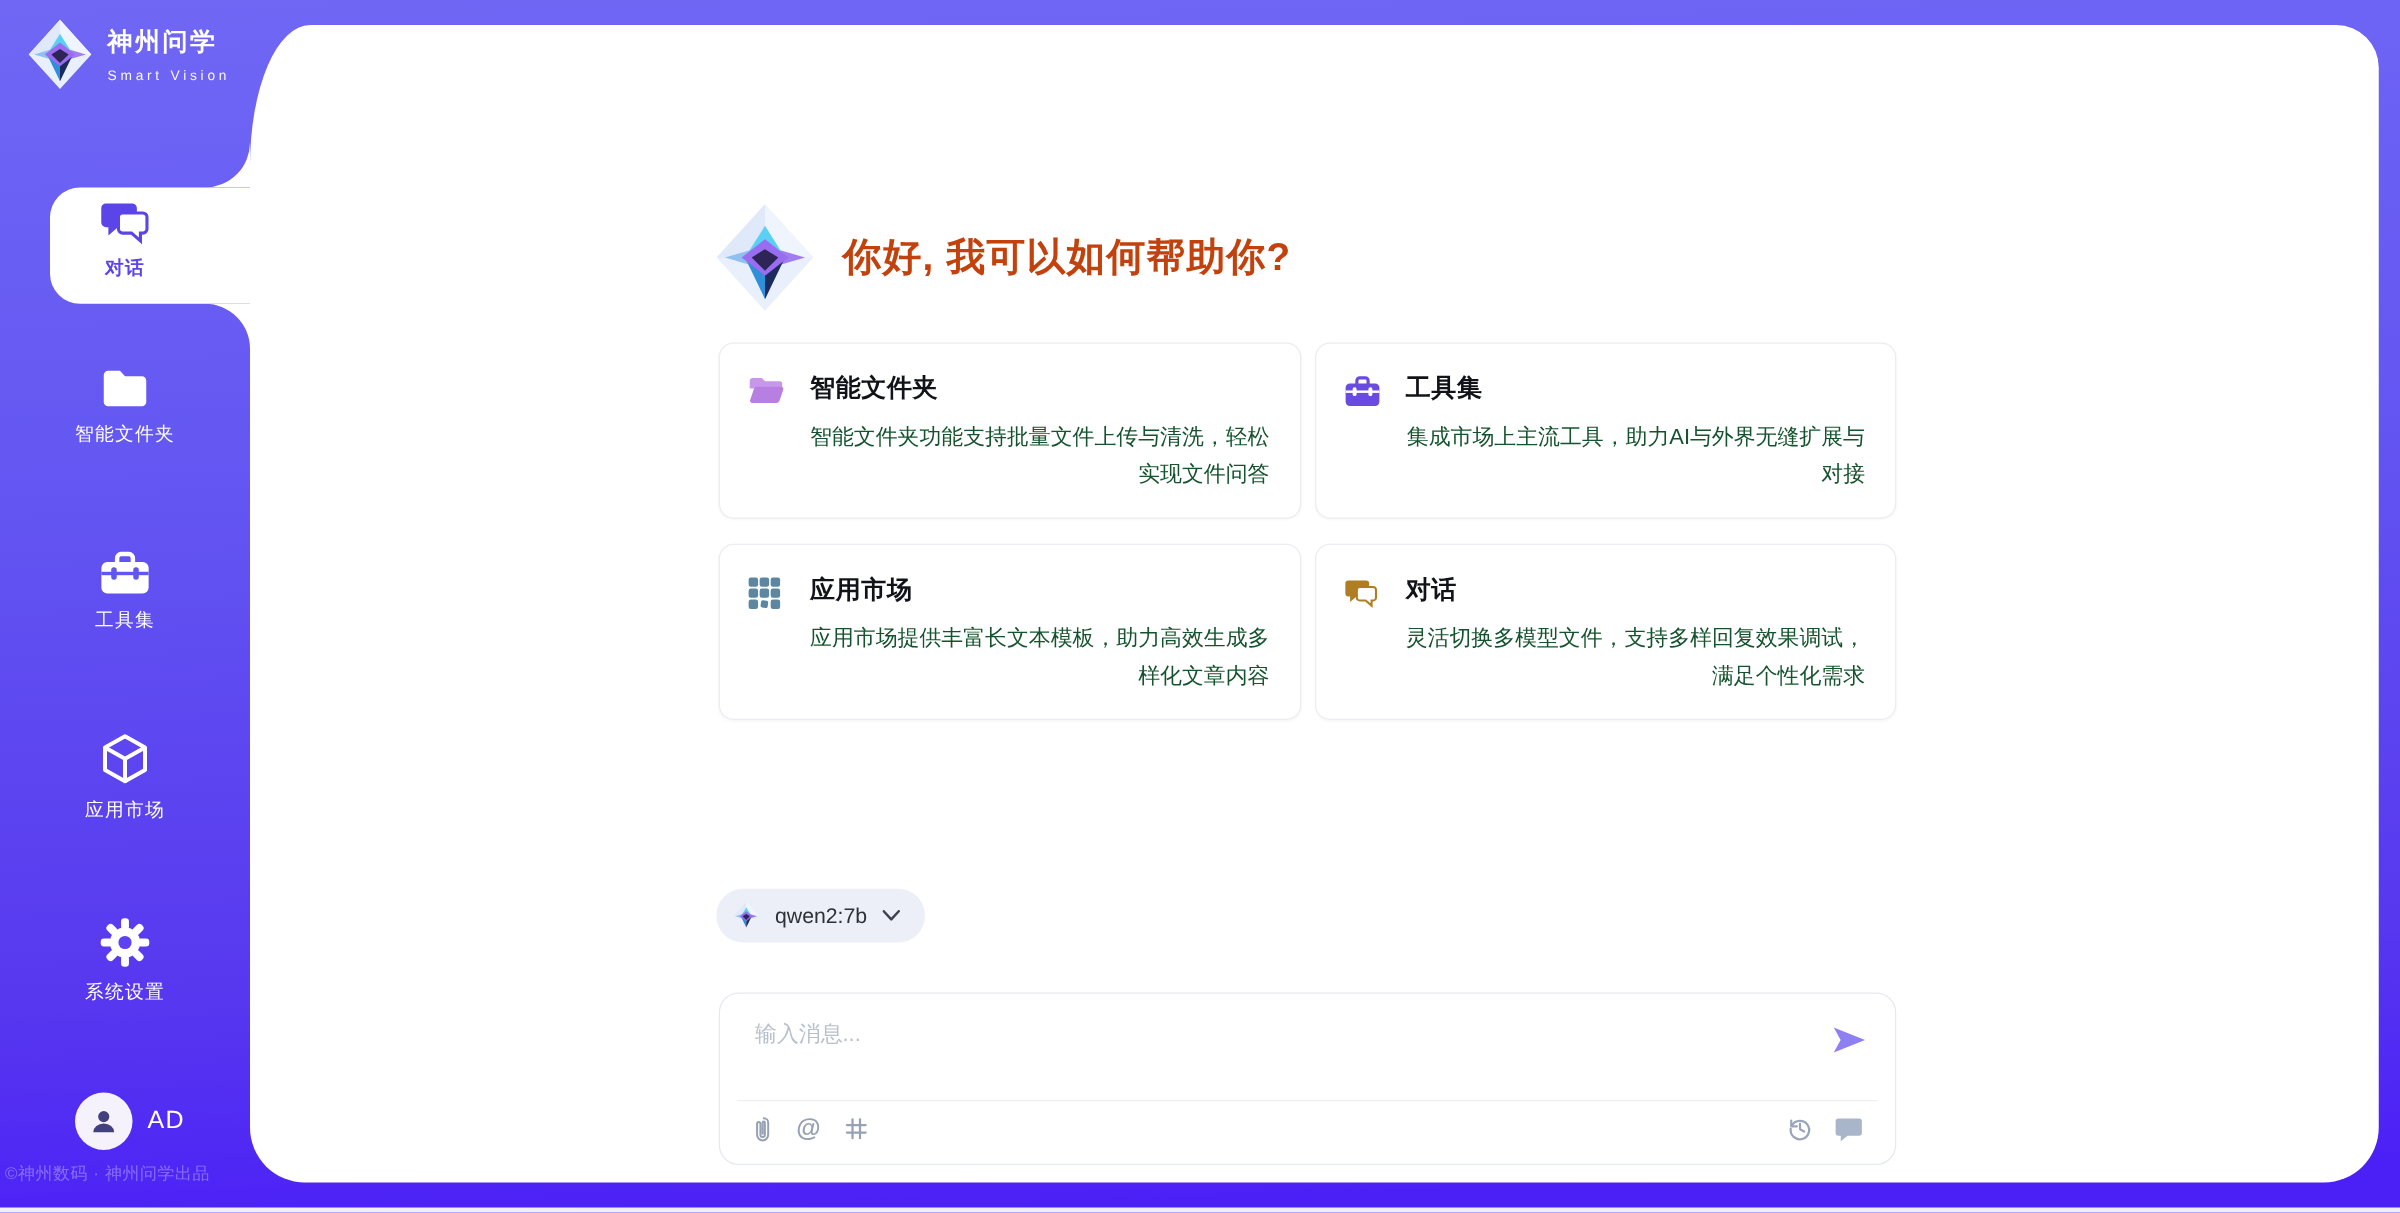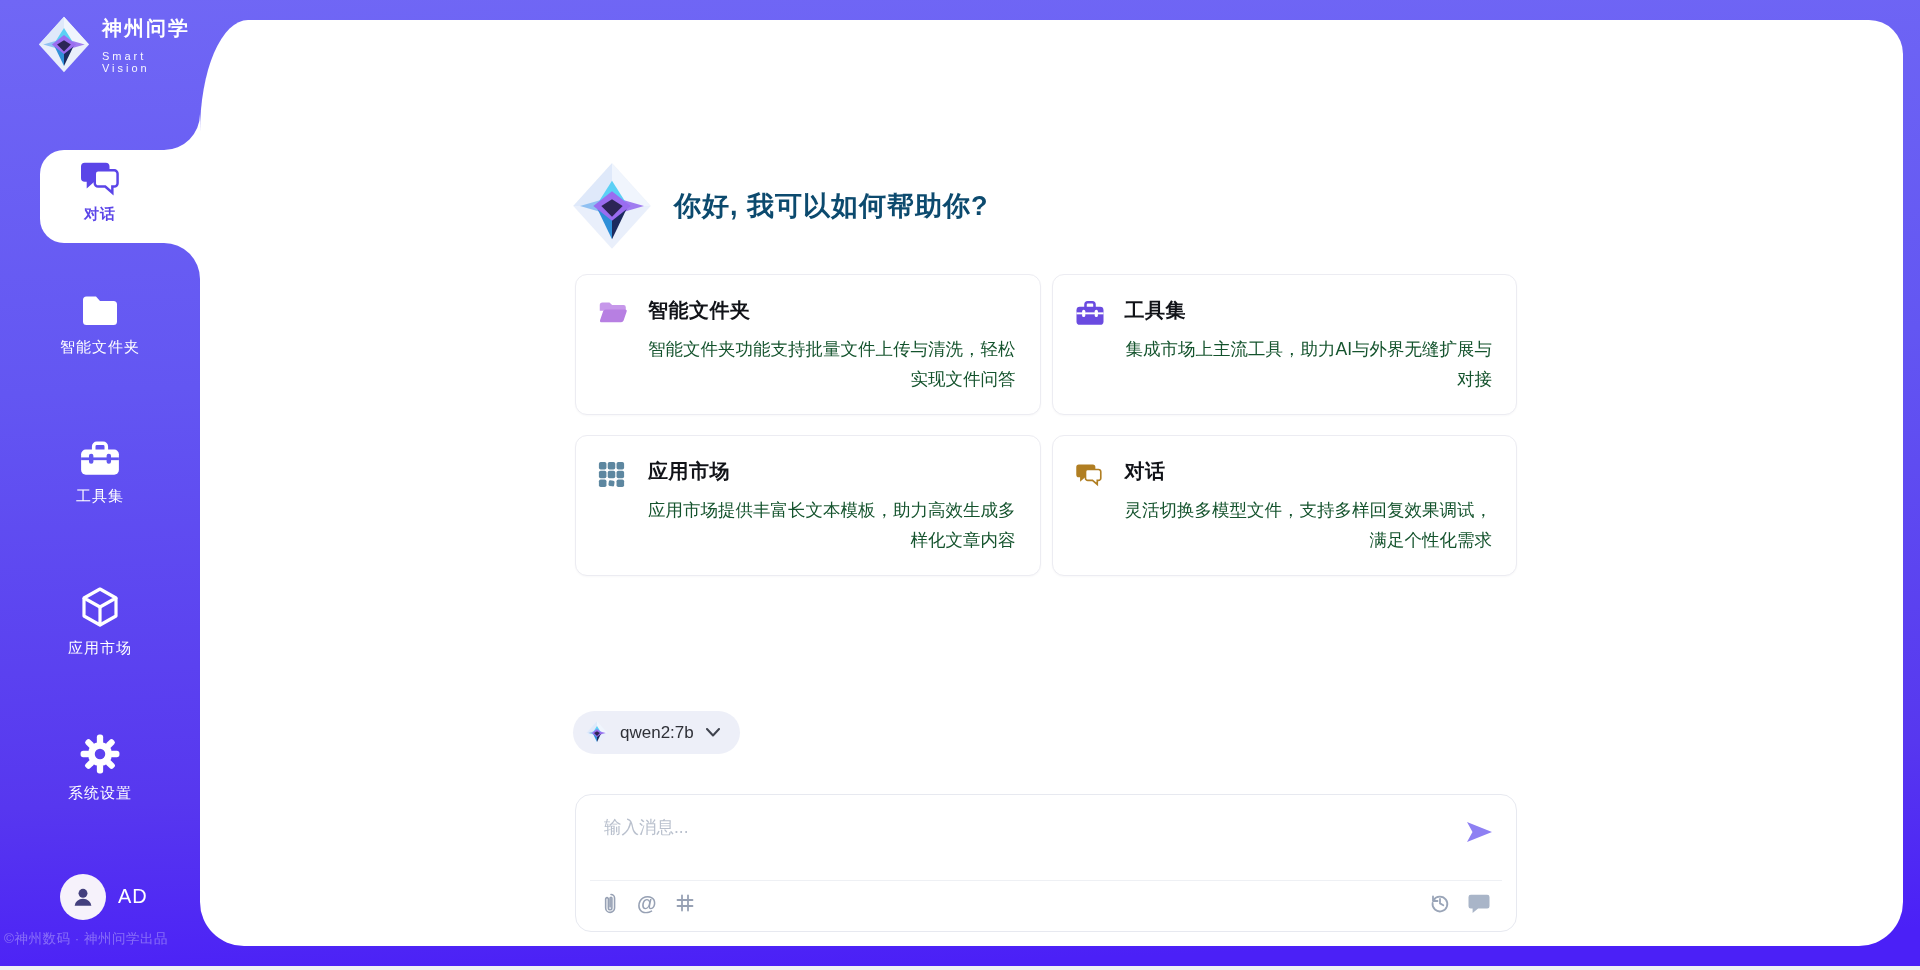--- a/index.html
+++ b/index.html
@@ -10,21 +10,21 @@
   
   .page-strip { position:absolute; left:0; right:0; bottom:0; height:4px; background:#eff0f5; }
 
   
   .main-panel { position:absolute; left:200px; top:20px; right:17px; bottom:24px;
     background:#ffffff; border-radius:48px 34px 44px 44px / 112px 34px 44px 44px; }
 
   
   .sidebar { position:absolute; left:0; top:0; width:200px; bottom:0; }
 
-  .brand { position:absolute; left:38px; top:15px; display:flex; align-items:center; gap:12px; }
+  .brand { position:absolute; left:22px; top:15px; display:flex; align-items:center; gap:12px; }
   .brand-name { color:#fff; font-size:20px; font-weight:bold; letter-spacing:2px; }
   .brand-sub { color:rgba(255,255,255,.95); font-size:11px; letter-spacing:3px; margin-top:8px; }
 
   .tab-bubble { position:absolute; left:40px; top:150px; width:160px; height:93px;
     background:#fff; border-radius:24px 0 0 24px; }
   .scoop { position:absolute; left:164px; width:36px; height:36px; }
   .scoop.top { top:114px; } .scoop.bottom { top:243px; }
   .scoop svg { display:block; }
 
   .nav-item { position:absolute; left:0; width:200px; text-align:center; color:#fff; cursor:pointer; }
@@ -34,21 +34,21 @@
   .nav-item.active .nav-label { color:#5b45e8; font-weight:bold; }
 
   .user-row { position:absolute; top:874px; left:0; width:212px; height:48px; cursor:pointer; }
   .avatar { position:absolute; left:60px; top:0; width:46px; height:46px; border-radius:50%;
     background:#f6f2fb; display:flex; align-items:center; justify-content:center; }
   .user-name { position:absolute; left:118px; top:11px; color:#fff; font-size:20px; letter-spacing:1px; }
   .copyright { position:absolute; top:930px; left:4px; font-size:13.5px; color:rgba(255,255,255,.32); letter-spacing:.5px; }
 
   
   .hero { position:absolute; left:372px; top:142px; display:flex; align-items:center; gap:22px; }
-  .hero-title { font-size:27px; font-weight:bold; color:#0c4a6e; letter-spacing:1px; }
+  .hero-title { font-size:31px; font-weight:bold; color:#c2410c; letter-spacing:1px; }
 
   
   .cards { position:absolute; left:375px; top:254px; width:942px;
     display:grid; grid-template-columns:1fr 1fr; gap:20px 11px; }
   .card { background:#fff; border:1px solid #ececf2; border-radius:12px; min-height:129px;
     padding:22px 24px 20px 24px; position:relative; cursor:pointer;
     box-shadow:0 1px 2px rgba(20,20,60,.03); }
   .card-icon { position:absolute; left:22px; top:25px; }
   .card-body { margin-left:48px; }
   .card-title { font-size:20px; font-weight:bold; color:#111318; letter-spacing:.5px; }

